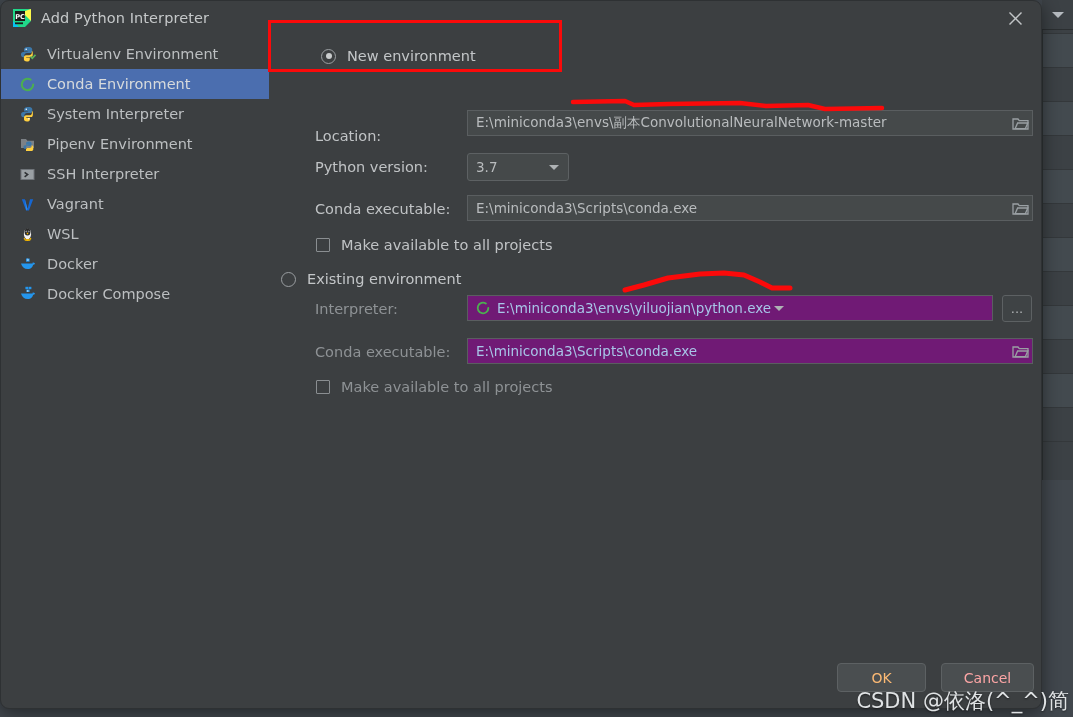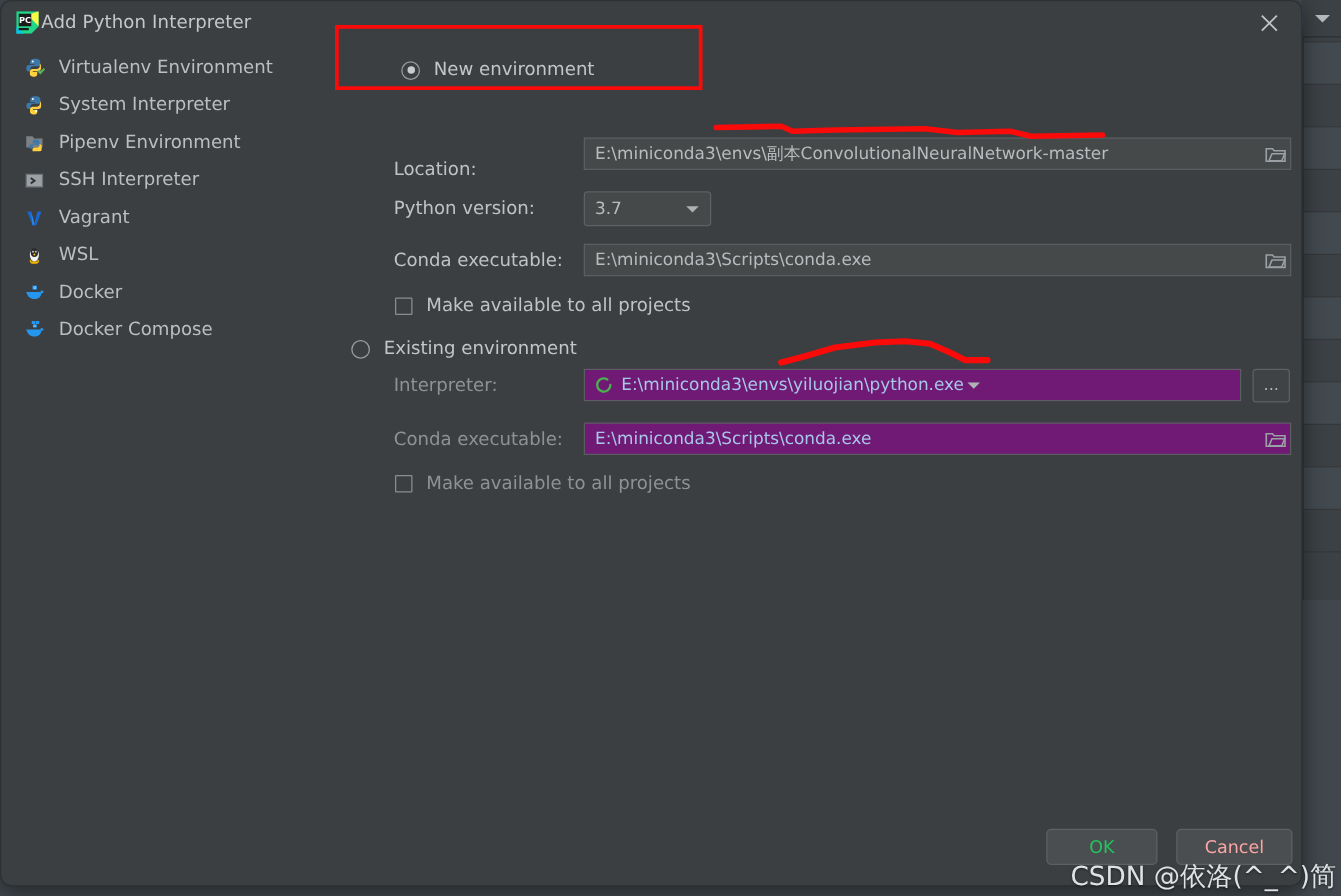--- a/index.html
+++ b/index.html
@@ -63,21 +63,21 @@
 
   
   #titlebar {
     position: absolute; left: 0; top: 0;
     width: 100%; height: 33px;
     display: flex; align-items: center;
   }
   #app-icon {
     position: relative;
     width: 18px; height: 18px;
-    margin-left: 12px; margin-right: 2px;
+    margin-left: 12px; margin-right: 10px;
     flex: 0 0 auto;
   }
   #title-text {
     color: #c5c8c9;
     font-size: 14.5px;
     letter-spacing: .1px;
   }
   #close-btn {
     position: absolute; right: 14px; top: 5px;
     width: 24px; height: 24px;
@@ -209,21 +209,21 @@
   .dlg-btn {
     position: absolute;
     height: 29px;
     border: 1px solid #5d6163;
     border-radius: 4px;
     background: #4a4e50;
     display: flex; align-items: center; justify-content: center;
     font-size: 14px;
     cursor: pointer;
   }
-  #ok-btn { color: #22c55e; }
+  #ok-btn { color: #fdba74; }
   #cancel-btn { color: #fca5a5; }
 
   
   #annot-rect {
     position: absolute;
     left: 268px; top: 20px;
     width: 294px; height: 52px;
     border: 3px solid #fb0a0a;
     pointer-events: none;
   }
@@ -300,20 +300,28 @@
         <svg width="16" height="16" viewBox="0 0 16 16">
           <path d="M7.5 1C5.3 1 4 2 4 3.6V5.4h3.6v.6H3.2C1.7 6 1 7 1 8.6c0 1.6.7 2.6 2.2 2.6h1.1V9.4C4.3 8 5.4 7 6.9 7h3.2c1.2 0 2.1-.9 2.1-2.1V3.6C12.2 2 11 1 9.3 1H7.5z" fill="#3c78aa"></path>
           <path d="M11.8 5v1.8c0 1.5-1.2 2.4-2.6 2.4H6c-1.2 0-2.1 1-2.1 2.2v2c0 1.3 1.5 2 2.8 2 1.6 0 3.1-.3 3.1-2v-1.8H6.2v-.6h4.5c1.5 0 2.1-1 2.1-2.6V7.6C12.8 6.2 12.6 5 11.8 5z" fill="#ffd040"></path>
           <circle cx="6.2" cy="3.2" r=".8" fill="#fff"></circle>
           <path d="M10.5 10.5l1.8 1.8 3.2-3.4" stroke="#5ab35a" stroke-width="1.7" fill="none"></path>
         </svg>
       </span>
       <span>Virtualenv Environment</span>
     </div>
 
+    <div class="side-item selected">
+      <span class="side-icon">
+        <svg width="15" height="15" viewBox="0 0 15 15">
+          <path d="M13.2 7.5a5.7 5.7 0 1 1-2.6-4.8" stroke="#4caf50" stroke-width="2.1" fill="none" stroke-linecap="round"></path>
+        </svg>
+      </span>
+      <span>Conda Environment</span>
+    </div>
 
     <div class="side-item">
       <span class="side-icon">
         <svg width="16" height="16" viewBox="0 0 16 16">
           <path d="M7.6 1C5.4 1 4.1 2 4.1 3.6V5.5h3.7v.6H3.3C1.8 6.1 1.1 7 1.1 8.6s.7 2.6 2.2 2.6h1.1V9.4C4.4 8 5.5 7 7 7h3.2c1.2 0 2.1-.9 2.1-2.1V3.6C12.3 2 11.1 1 9.4 1H7.6z" fill="#3c78aa"></path>
           <path d="M11.9 5.1v1.8c0 1.5-1.2 2.4-2.6 2.4H6.1c-1.2 0-2.1 1-2.1 2.2v2c0 1.3 1.5 2 2.8 2 1.6 0 3.1-.3 3.1-2v-1.8H6.3v-.6h4.5c1.5 0 2.1-1 2.1-2.6V7.7c0-1.4-.2-2.6-1-2.6z" fill="#ffd040"></path>
           <circle cx="6.3" cy="3.2" r=".8" fill="#fff"></circle>
           <circle cx="8.9" cy="12.8" r=".8" fill="#fff"></circle>
         </svg>
       </span>

